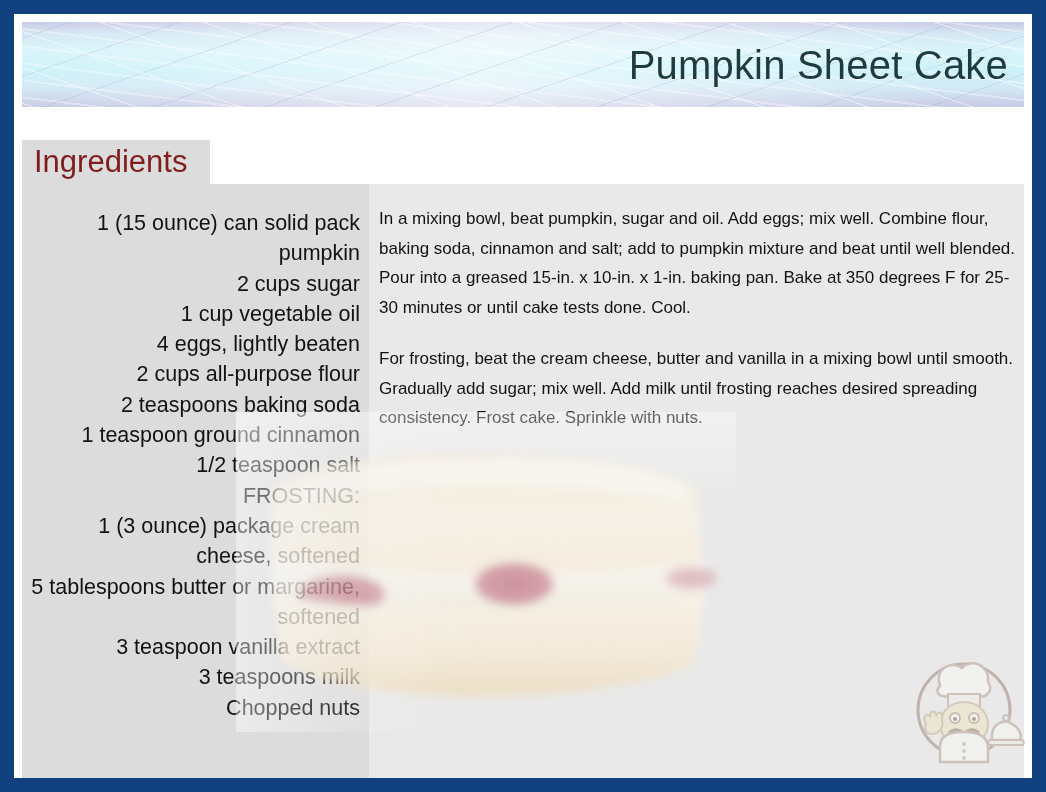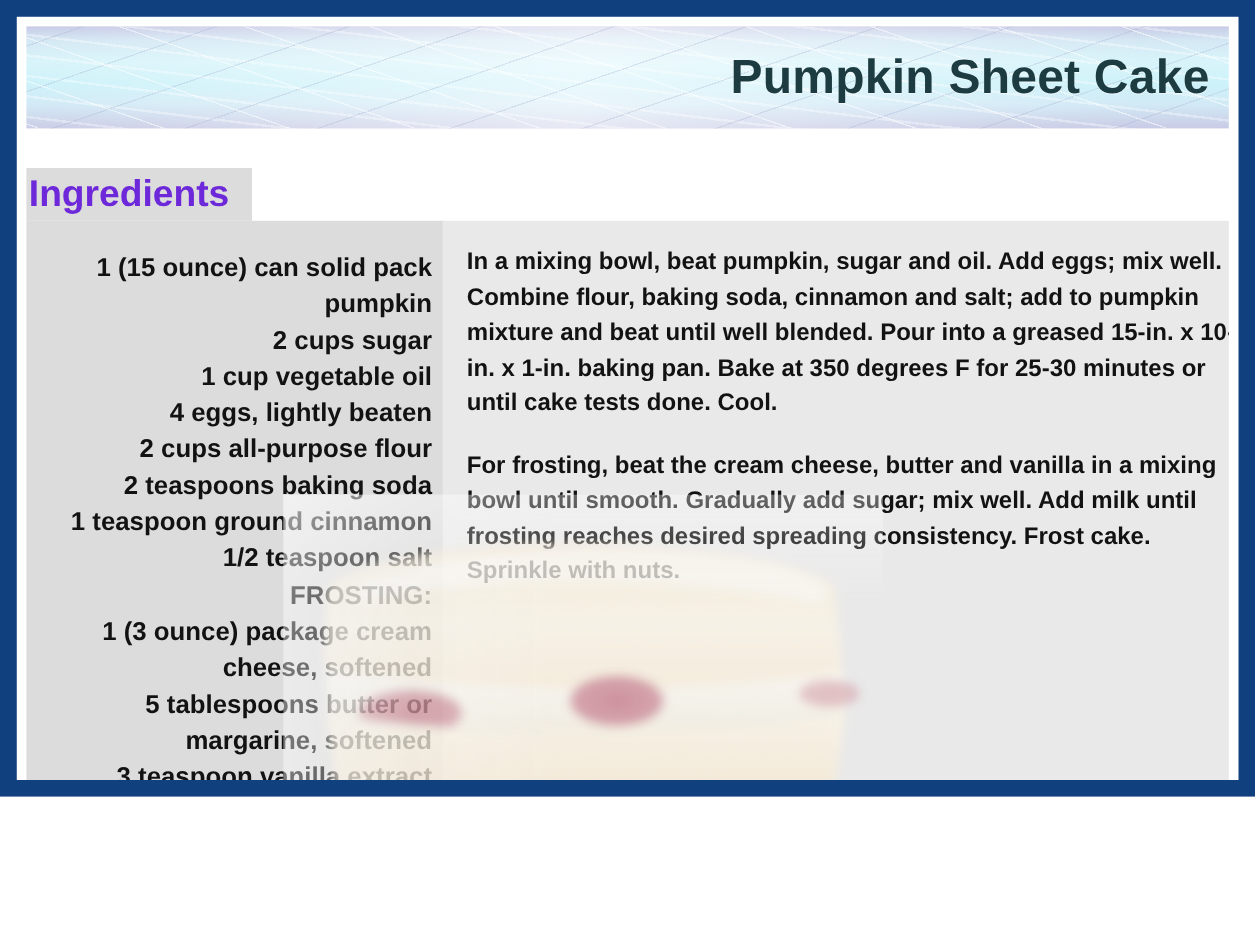--- a/index.html
+++ b/index.html
@@ -3,27 +3,26 @@
 <meta charset="utf-8">
 <style>
   html, body {
     margin: 0;
     padding: 0;
     background: #ffffff;
   }
   #page {
     position: relative;
     width: 1046px;
-    height: 664px;
+    height: 792px;
     overflow: hidden;
     font-family: "Liberation Sans", sans-serif;
     background: #ffffff;
     box-sizing: border-box;
     border: 14px solid #11407e;
-    font-weight: bold;
   }
   #inner {
     position: absolute;
     left: 0; top: 0;
     width: 1018px;
     height: 764px;
     background: #ffffff;
   }
 
   
@@ -60,22 +59,22 @@
     text-shadow: 0 1px 0 rgba(255,255,255,0.55);
   }
 
   
   .section-tab {
     position: absolute;
     background: #dcdcdc;
     height: 44px;
     line-height: 44px;
     font-size: 31px;
-    color: #6d28d9;
-    padding-left: 2px;
+    color: #7f1d1d;
+    padding-left: 12px;
     box-sizing: border-box;
     white-space: nowrap;
   }
   #tab-ingredients { left: 8px;   top: 126px; width: 188px; }
   #tab-directions  { left: 355px; top: 126px; width: 169px; background: #e9e9e9; }
 
   
   .panel {
     position: absolute;
     box-sizing: border-box;
@@ -118,24 +117,24 @@
     width: 330px;
     font-size: 21.5px;
     line-height: 30.3px;
     color: #121212;
   }
   #ingredients-list .ing-line {
     white-space: normal;
   }
   #directions-body {
     position: absolute;
-    left: 20px;
+    left: 10px;
     top: 20px;
     width: 645px;
-    font-size: 20px;
+    font-size: 17px;
     line-height: 29.5px;
     color: #121212;
   }
   #directions-body p {
     margin: 0 0 22px 0;
   }
   #directions-body p:last-child { margin-bottom: 0; }
 
   
   #cake-photo {

